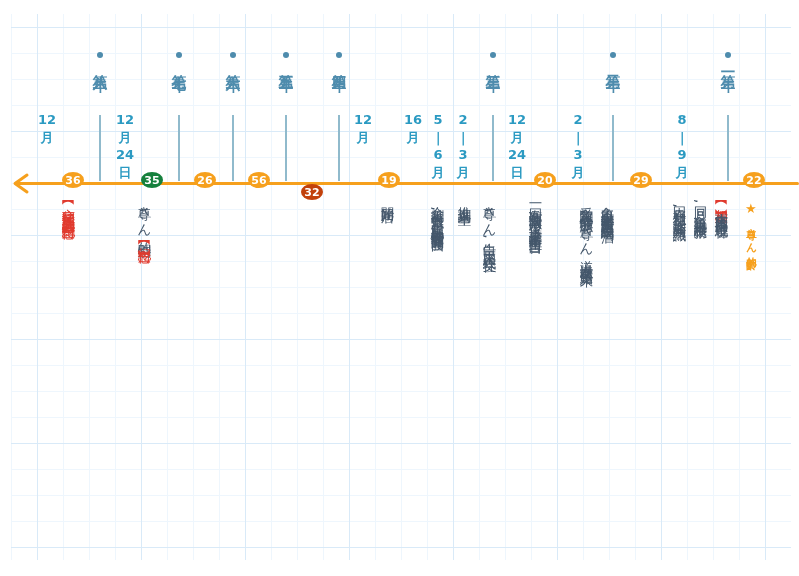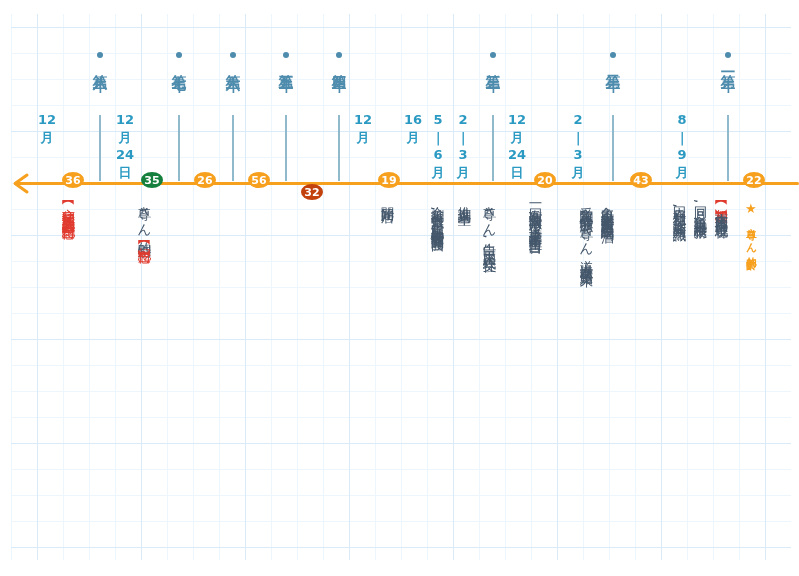--- a/index.html
+++ b/index.html
@@ -133,21 +133,21 @@
       </div>
     </div>
   <div id="layer-nodes">
       <div class="node" style="left: 62px; top: 172px; background: rgb(246, 160, 29); color: rgb(255, 255, 255);">36</div>
       <div class="node" style="left: 141px; top: 172px; background: #15803d; color: rgb(255, 255, 255);">35</div>
       <div class="node" style="left: 194px; top: 172px; background: rgb(246, 160, 29); color: rgb(255, 255, 255);">26</div>
       <div class="node" style="left: 248px; top: 172px; background: rgb(246, 160, 29); color: rgb(255, 255, 255);">56</div>
       <div class="node" style="left: 301px; top: 184px; background: #c2410c; color: rgb(255, 255, 255);">32</div>
       <div class="node" style="left: 378px; top: 172px; background: rgb(246, 160, 29); color: rgb(255, 255, 255);">19</div>
       <div class="node" style="left: 534px; top: 172px; background: rgb(246, 160, 29); color: rgb(255, 255, 255);">20</div>
-      <div class="node" style="left: 630px; top: 172px; background: rgb(246, 160, 29); color: rgb(255, 255, 255);">43</div>
+      <div class="node" style="left: 630px; top: 172px; background: rgb(246, 160, 29); color: rgb(255, 255, 255);">29</div>
       <div class="node" style="left: 743px; top: 172px; background: rgb(246, 160, 29); color: rgb(255, 255, 255);">22</div>
     </div>
   <div id="layer-descs">
       <div class="desc" style="right: 744px; top: 196px;"><span style="color: rgb(224, 58, 46);">【交往後同居第五年的特別紀念日】</span></div>
       <div class="desc" style="right: 668px; top: 196px;"><span style="color: rgb(68, 87, 107);">尊さん的特別</span><span style="color: rgb(224, 58, 46);">【紀念日】</span></div>
       <div class="desc" style="right: 425px; top: 196px;"><span style="color: rgb(68, 87, 107);">開始同居</span></div>
       <div class="desc" style="right: 375px; top: 196px;"><span style="color: rgb(68, 87, 107);">企劃發表會派對,車震回外加愛情賓館開發回</span></div>
       <div class="desc" style="right: 348px; top: 196px;"><span style="color: rgb(68, 87, 107);">推進到本壘</span></div>
       <div class="desc" style="right: 323px; top: 196px;"><span style="color: rgb(68, 87, 107);">尊さん告白,兩人正式交往</span></div>
       <div class="desc" style="right: 277px; top: 196px;"><span style="color: rgb(68, 87, 107);">一同在濱海公園散步後,搭乘摩天輪時主角告白</span></div>

